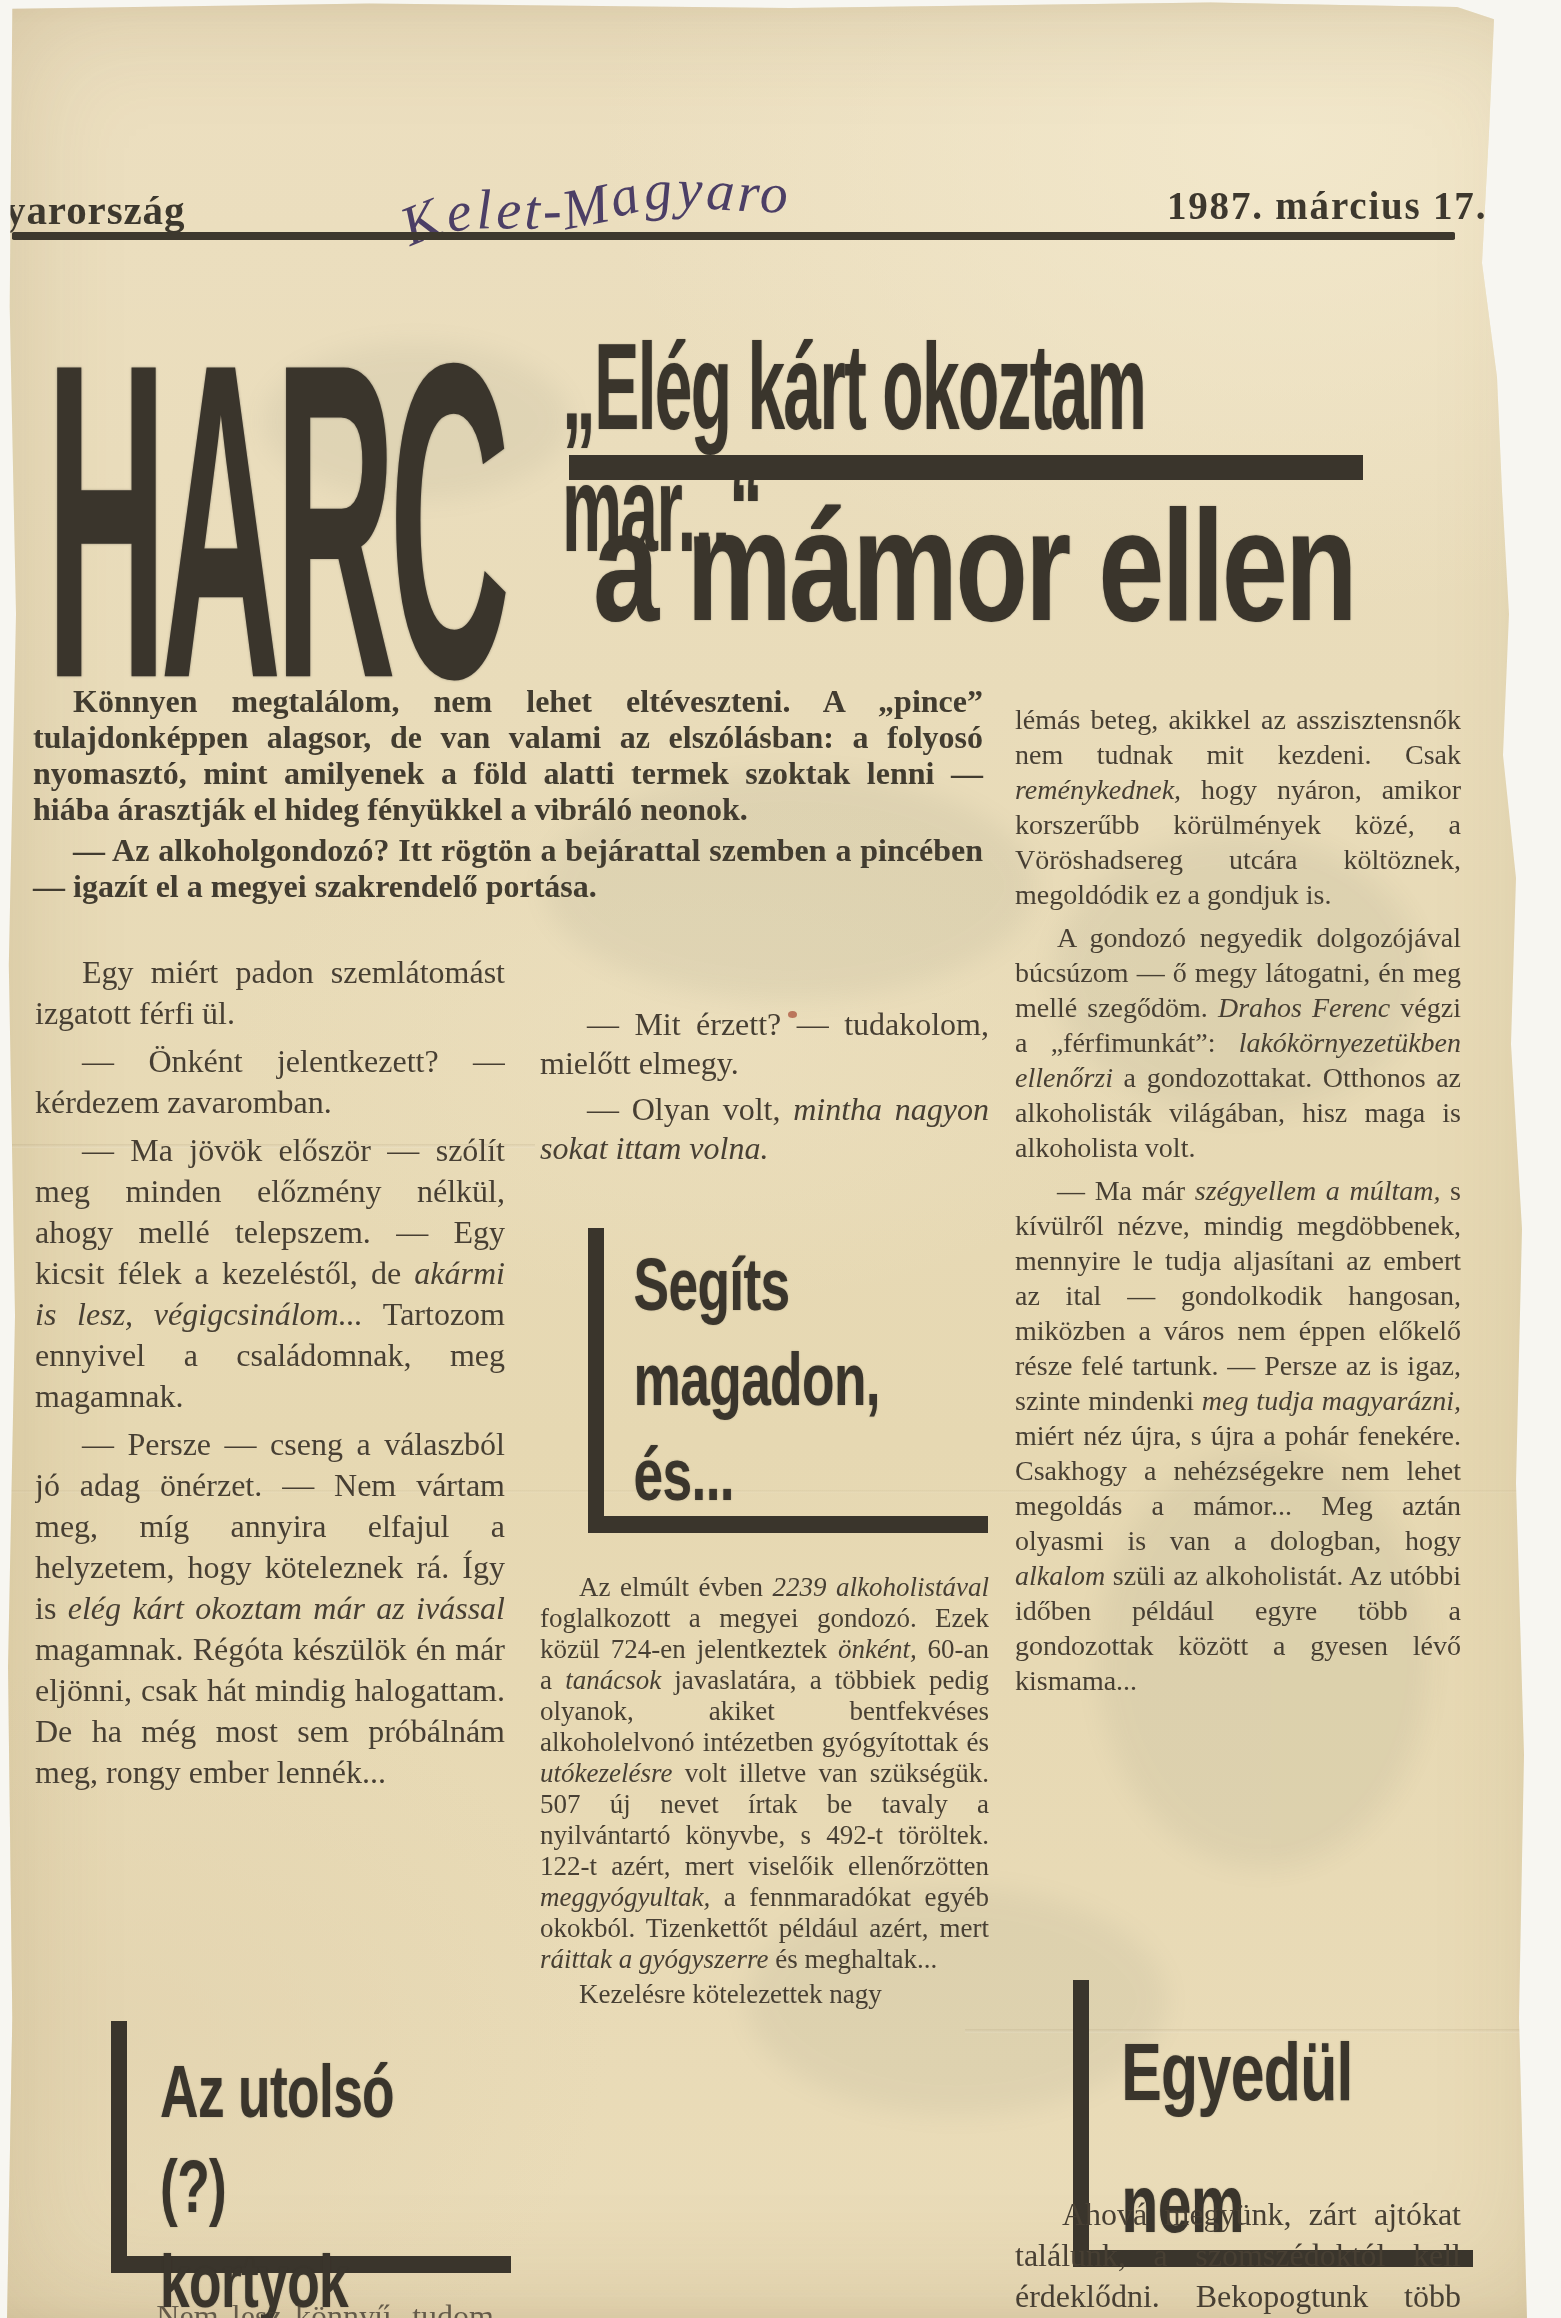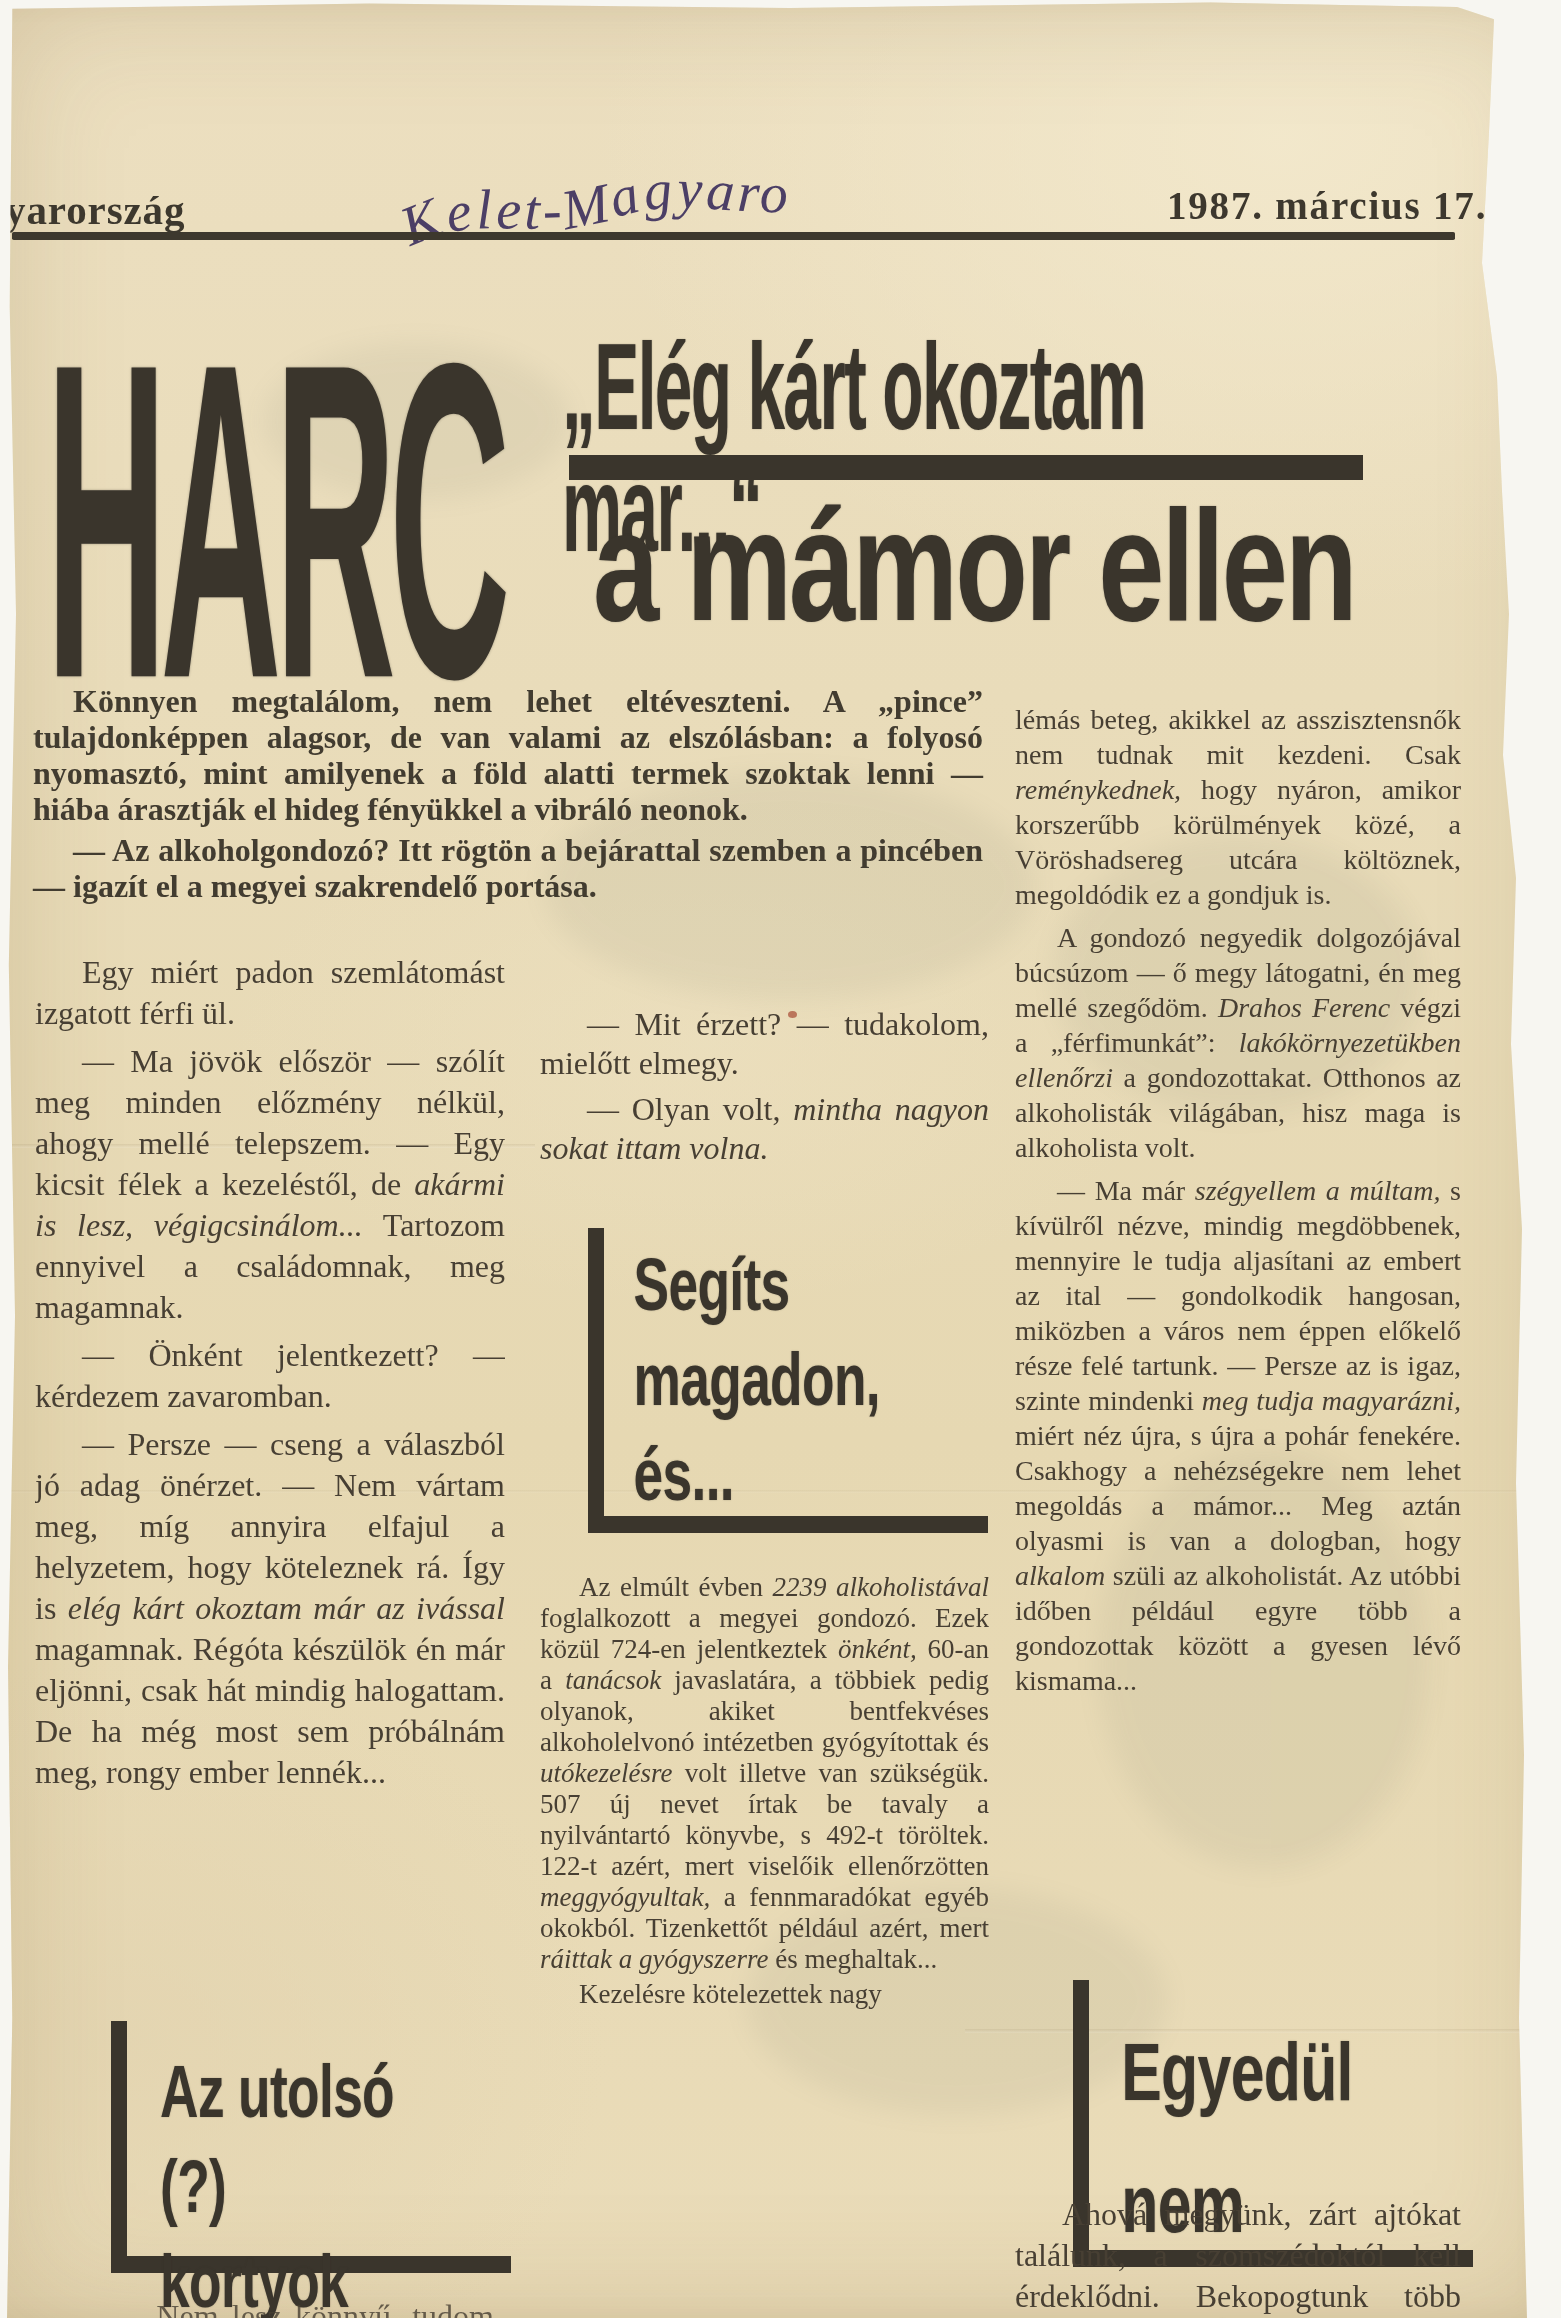--- a/index.html
+++ b/index.html
@@ -110,22 +110,22 @@
   <div class="headline-rule"></div>
   <div class="mamor"><span>a mámor ellen</span></div>
 
   <div class="textblock lede">
       <p><span>Könnyen megtalálom, nem lehet eltéveszteni. A „pince” tulajdonképpen alagsor, de van valami az elszólásban: a folyosó nyomasztó, mint amilyenek a föld alatti termek szoktak lenni — hiába árasztják el hideg fényükkel a vibráló neonok.</span></p>
       <p><span>— Az alkoholgondozó? Itt rögtön a bejárattal szemben a pincében — igazít el a megyei szakrendelő portása.</span></p>
     </div>
 
   <div class="textblock col1">
       <p><span>Egy miért padon szemlátomást izgatott férfi ül.</span></p>
+      <p><span>— Önként jelentkezett? — kérdezem zavaromban.</span></p>
       <p><span>— Ma jövök először — szólít meg minden előzmény nélkül, ahogy mellé telepszem. — Egy kicsit félek a kezeléstől, de </span><i>akármi is lesz, végigcsinálom...</i><span> Tartozom ennyivel a családomnak, meg magamnak.</span></p>
-      <p><span>— Önként jelentkezett? — kérdezem zavaromban.</span></p>
       <p><span>— Persze — cseng a válaszból jó adag önérzet. — Nem vártam meg, míg annyira elfajul a helyzetem, hogy köteleznek rá. Így is </span><i>elég kárt okoztam már az ivással</i><span> magamnak. Régóta készülök én már eljönni, csak hát mindig halogattam. De ha még most sem próbálnám meg, rongy ember lennék...</span></p>
     </div>
   <div class="box box1">
     <div class="box-text">Az utolsó
 (?) kortyok</div>
   </div>
   <div class="textblock partial1">— Nem lesz könnyű, tudom, de</div>
 
   <div class="textblock col2top">
       <p><span>— Mit érzett? — tudakolom, mielőtt elmegy.</span></p>

